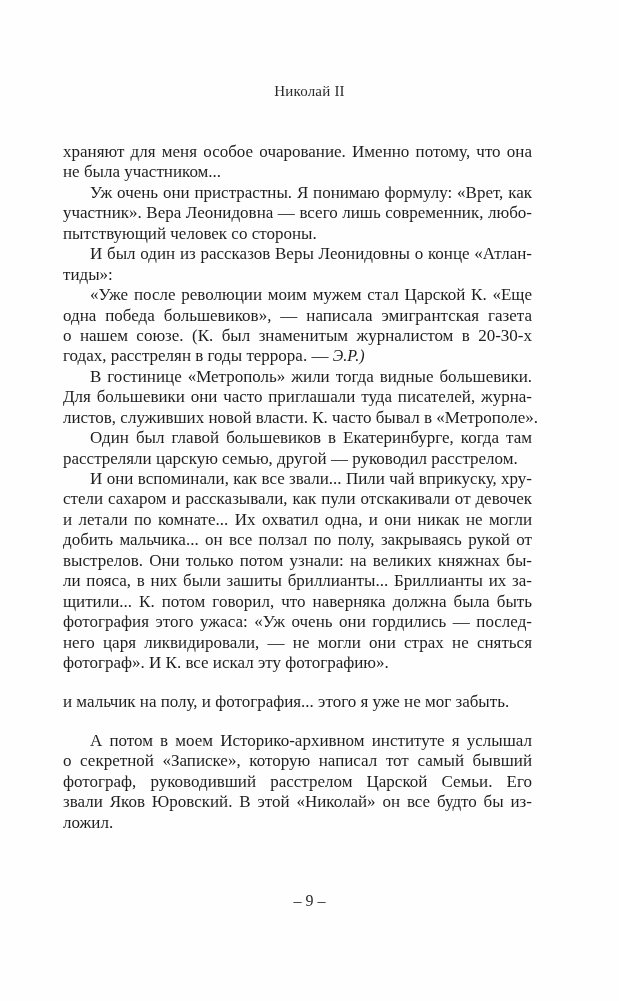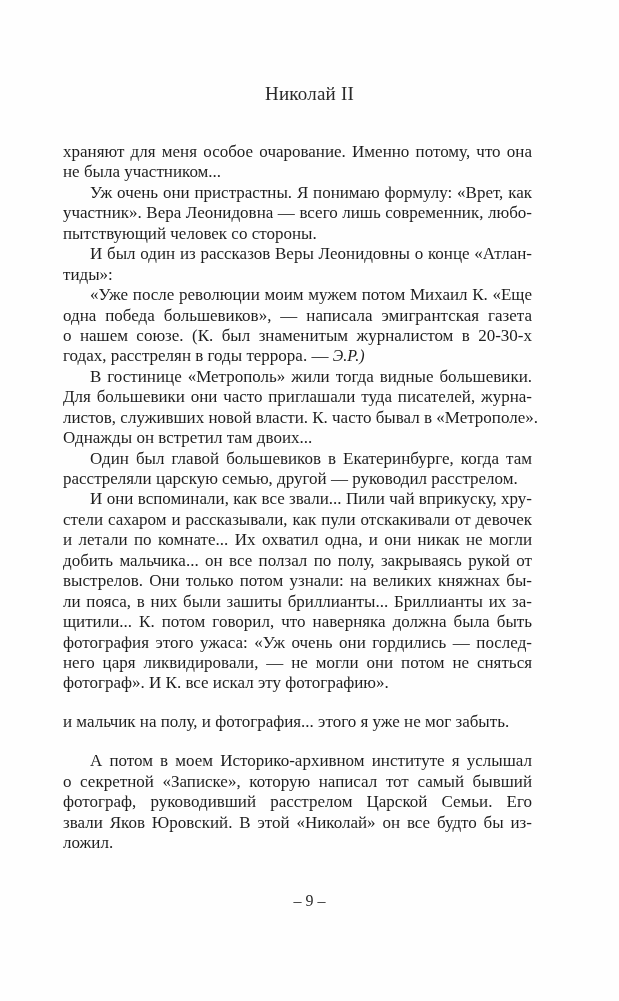--- a/index.html
+++ b/index.html
@@ -21,21 +21,21 @@
     width: 619px;
     height: 1001px;
     background: #fefefe;
   }
   .running-head {
     position: absolute;
     top: 83px;
     left: 0;
     width: 619px;
     text-align: center;
-    font-size: 19px;
+    font-size: 15px;
     letter-spacing: 0.2px;
     color: #2a2a2a;
   }
   .body-text {
     position: absolute;
     top: 122px;
     left: 63px;
     width: 469px;
     font-size: 17px;
     line-height: 20.45px;
@@ -87,45 +87,44 @@
       <div>
         <span class="line indent">Уж очень они пристрастны. Я понимаю формулу: «Врет, как</span>
         <span class="line">участник». Вера Леонидовна — всего лишь современник, любо-</span>
         <span class="line last">пытствующий человек со стороны.</span>
       </div>
       <div>
         <span class="line indent">И был один из рассказов Веры Леонидовны о конце «Атлан-</span>
         <span class="line last">тиды»:</span>
       </div>
       <div>
-        <span class="line indent">«Уже после революции моим мужем потом Михаил К. «Еще</span>
+        <span class="line indent">«Уже после революции моим мужем стал Царской К. «Еще</span>
         <span class="line">одна победа большевиков», — написала эмигрантская газета</span>
         <span class="line">о нашем союзе. (К. был знаменитым журналистом в 20-30-х</span>
         <span class="line last">годах, расстрелян в годы террора. — <span class="initials">Э.Р.)</span></span>
       </div>
       <div>
         <span class="line indent">В гостинице «Метрополь» жили тогда видные большевики.</span>
         <span class="line">Для большевики они часто приглашали туда писателей, журна-</span>
         <span class="line">листов, служивших новой власти. К. часто бывал в «Метрополе».</span>
-        <span class="line last">Однажды он встретил там двоих...</span>
       </div>
       <div>
         <span class="line indent">Один был главой большевиков в Екатеринбурге, когда там</span>
         <span class="line last">расстреляли царскую семью, другой — руководил расстрелом.</span>
       </div>
       <div>
         <span class="line indent">И они вспоминали, как все звали... Пили чай вприкуску, хру-</span>
         <span class="line">стели сахаром и рассказывали, как пули отскакивали от девочек</span>
         <span class="line">и летали по комнате... Их охватил одна, и они никак не могли</span>
         <span class="line">добить мальчика... он все ползал по полу, закрываясь рукой от</span>
         <span class="line">выстрелов. Они только потом узнали: на великих княжнах бы-</span>
         <span class="line">ли пояса, в них были зашиты бриллианты... Бриллианты их за-</span>
         <span class="line">щитили... К. потом говорил, что наверняка должна была быть</span>
         <span class="line">фотография этого ужаса: «Уж очень они гордились — послед-</span>
-        <span class="line">него царя ликвидировали, — не могли они потом не сняться</span>
+        <span class="line">него царя ликвидировали, — не могли они страх не сняться</span>
         <span class="line last">фотограф». И К. все искал эту фотографию».</span>
       </div>
       <span class="gap"></span>
       <div>
         <span class="line last">и мальчик на полу, и фотография... этого я уже не мог забыть.</span>
       </div>
       <span class="gap"></span>
       <div>
         <span class="line indent">А потом в моем Историко-архивном институте я услышал</span>
         <span class="line">о секретной «Записке», которую написал тот самый бывший</span>

